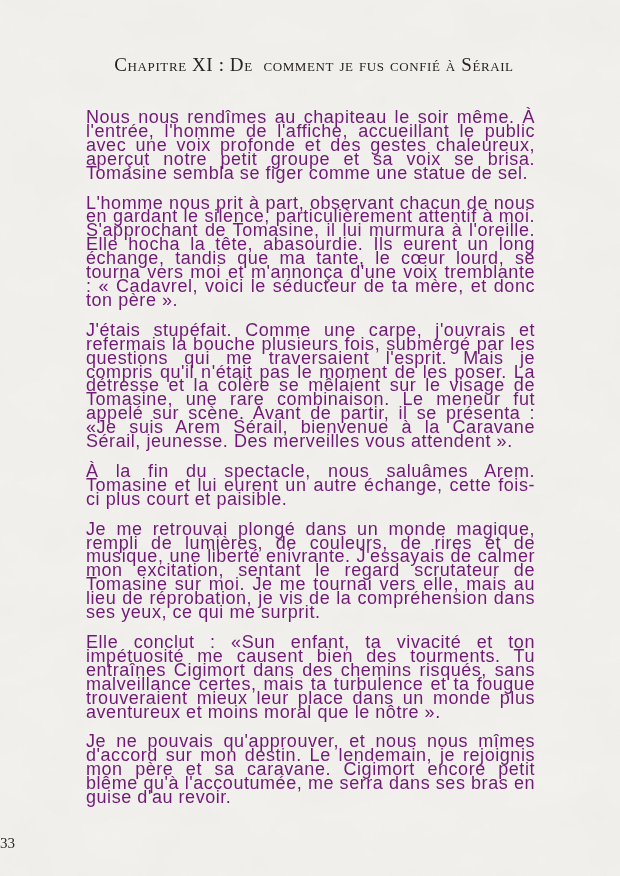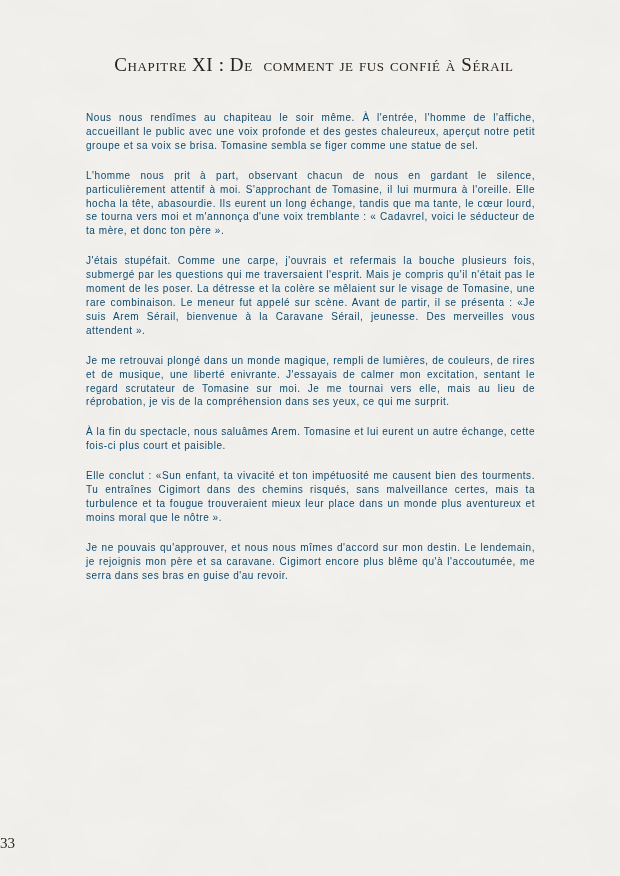--- a/index.html
+++ b/index.html
@@ -33,24 +33,24 @@
     letter-spacing: 0.6px;
     color: #28231e;
     white-space: pre-wrap;
   }
   .body-text {
     position: absolute;
     top: 111px;
     left: 86px;
     width: 449px;
     font-family: "Liberation Sans", "DejaVu Sans", sans-serif;
-    font-size: 10px;
+    font-size: 18px;
     line-height: 13.9px;
     letter-spacing: 0.55px;
-    color: #0c4a6e;
+    color: #701a75;
     text-align: justify;
     text-justify: inter-word;
   }
   .body-text p {
     margin: 0 0 16px 0;
   }
   .page-number {
     position: absolute;
     top: 835px;
     left: 0;
@@ -78,21 +78,21 @@
     <rect width="620" height="876" filter="url(#wrinkle)"></rect>
     <rect width="620" height="876" filter="url(#grain)"></rect>
   </svg>
 
   <div class="chapter-title">Chapitre XI : De  comment je fus confié à Sérail</div>
 
   <div class="body-text">
     <p>Nous nous rendîmes au chapiteau le soir même. À l'entrée, l'homme de l'affiche, accueillant le public avec une voix profonde et des gestes chaleureux, aperçut notre petit groupe et sa voix se brisa. Tomasine sembla se figer comme une statue de sel.</p>
     <p>L'homme nous prit à part, observant chacun de nous en gardant le silence, particulièrement attentif à moi. S'approchant de Tomasine, il lui murmura à l'oreille. Elle hocha la tête, abasourdie. Ils eurent un long échange, tandis que ma tante, le cœur lourd, se tourna vers moi et m'annonça d'une voix tremblante : « Cadavrel, voici le séducteur de ta mère, et donc ton père ».</p>
     <p>J'étais stupéfait. Comme une carpe, j'ouvrais et refermais la bouche plusieurs fois, submergé par les questions qui me traversaient l'esprit. Mais je compris qu'il n'était pas le moment de les poser. La détresse et la colère se mêlaient sur le visage de Tomasine, une rare combinaison. Le meneur fut appelé sur scène. Avant de partir, il se présenta : «Je suis Arem Sérail, bienvenue à la Caravane Sérail, jeunesse. Des merveilles vous attendent ».</p>
+    <p>À la fin du spectacle, nous saluâmes Arem. Tomasine et lui eurent un autre échange, cette fois-ci plus court et paisible.</p>
     <p>Je me retrouvai plongé dans un monde magique, rempli de lumières, de couleurs, de rires et de musique, une liberté enivrante. J'essayais de calmer mon excitation, sentant le regard scrutateur de Tomasine sur moi. Je me tournai vers elle, mais au lieu de réprobation, je vis de la compréhension dans ses yeux, ce qui me surprit.</p>
-    <p>À la fin du spectacle, nous saluâmes Arem. Tomasine et lui eurent un autre échange, cette fois-ci plus court et paisible.</p>
     <p>Elle conclut : «Sun enfant, ta vivacité et ton impétuosité me causent bien des tourments. Tu entraînes Cigimort dans des chemins risqués, sans malveillance certes, mais ta turbulence et ta fougue trouveraient mieux leur place dans un monde plus aventureux et moins moral que le nôtre ».</p>
-    <p>Je ne pouvais qu'approuver, et nous nous mîmes d'accord sur mon destin. Le lendemain, je rejoignis mon père et sa caravane. Cigimort encore plus blême qu'à l'accoutumée, me serra dans ses bras en guise d'au revoir.</p>
+    <p>Je ne pouvais qu'approuver, et nous nous mîmes d'accord sur mon destin. Le lendemain, je rejoignis mon père et sa caravane. Cigimort encore petit blême qu'à l'accoutumée, me serra dans ses bras en guise d'au revoir.</p>
   </div>
 
   <div class="page-number">33</div>
 
 </div>
 
 </body></html>

